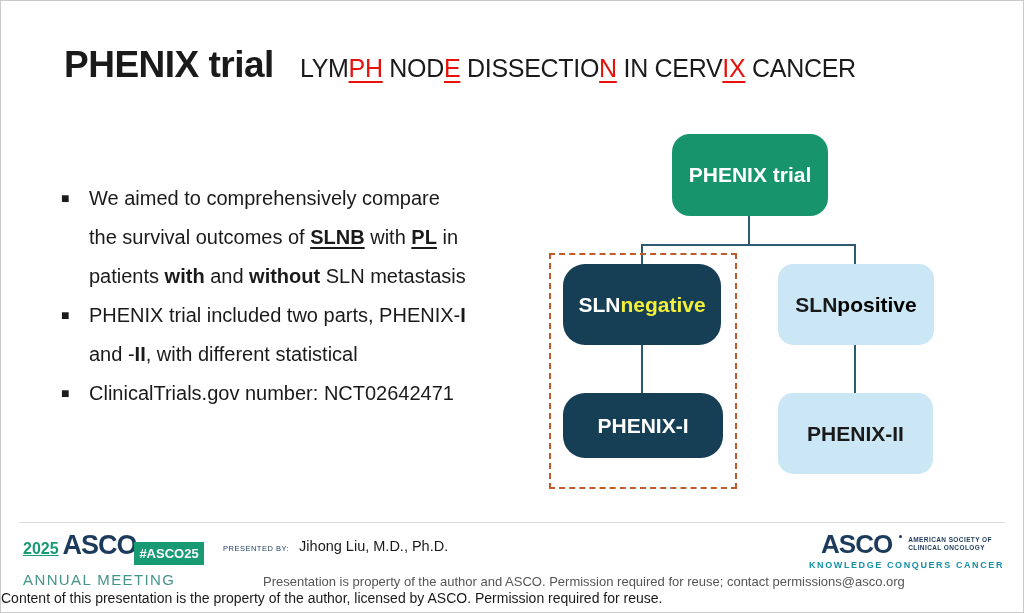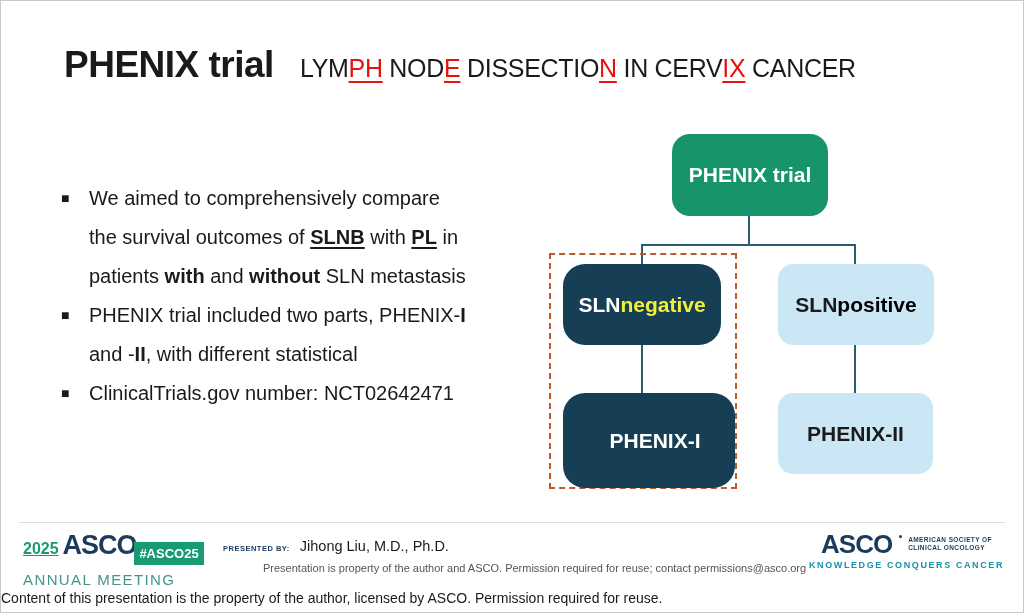--- a/index.html
+++ b/index.html
@@ -20,21 +20,21 @@
   .bullet-text{font-size:20px;line-height:39px;}
   .bullet-text span{text-decoration-thickness:2px;text-underline-offset:3px;}
   
   .node{position:absolute;display:flex;align-items:center;justify-content:center;
         font-weight:700;text-align:center;}
   .node-root{left:671px;top:133px;width:156px;height:82px;border-radius:18px;background:#17946B;font-size:21px;}
   .node-dark{background:#163E55;border-radius:22px;font-size:21px;}
   .node-light{background:#CBE7F5;border-radius:15px;font-size:21px;}
   .node-sln-neg{left:562px;top:263px;width:158px;height:81px;}
   .node-sln-pos{left:777px;top:263px;width:156px;height:81px;}
-  .node-ph1{left:562px;top:392px;width:160px;height:95px;padding-left:12px;}
+  .node-ph1{left:562px;top:392px;width:160px;height:65px;}
   .node-ph2{left:777px;top:392px;width:155px;height:81px;}
   .conn{position:absolute;background:#2C5A6E;}
   .conn-v1{left:747px;top:215px;width:2px;height:30px;}
   .conn-h {left:641px;top:243px;width:214px;height:2px;}
   .conn-vl1{left:640px;top:243px;width:2px;height:21px;}
   .conn-vr1{left:853px;top:243px;width:2px;height:21px;}
   .conn-vl2{left:640px;top:344px;width:2px;height:48px;}
   .conn-vr2{left:853px;top:344px;width:2px;height:48px;}
   .dashed-rect{position:absolute;left:548px;top:252px;width:188px;height:236px;
         border:2px dashed #C05A2A;box-sizing:border-box;}
@@ -43,23 +43,23 @@
   .meeting-logo{position:absolute;left:22px;top:531px;}
   .meeting-row{display:flex;align-items:baseline;}
   .meeting-year{color:#189A72;font-size:16px;font-weight:700;margin-right:4px;text-decoration:underline;}
   .meeting-org{color:#1B3A5C;font-size:27px;font-weight:800;letter-spacing:-1px;line-height:1;}
   .tm-dot{width:3px;height:3px;border-radius:50%;background:#1B3A5C;display:inline-block;margin:0 0 16px 1px;}
   .meeting-event{color:#45948A;font-size:15px;letter-spacing:1.4px;margin-top:1px;}
   .hashtag-badge{position:absolute;left:133px;top:541px;width:70px;height:23px;background:#189A72;
         color:#ffffff;font-size:13px;font-weight:700;display:flex;align-items:center;justify-content:center;}
   .presented{position:absolute;left:222px;top:537px;}
   .presented-row{display:flex;align-items:baseline;gap:10px;}
-  .presented-label{color:#1B3A5C;font-size:7.5px;font-weight:700;letter-spacing:0.5px;}
+  .presented-label{color:#1B3A5C;font-size:7.5px;font-weight:400;letter-spacing:0.5px;}
   .presenter-name{font-size:14.5px;color:#1a1a1a;}
-  .permission-note{font-size:11px;color:#555555;margin-top:8px;padding-left:40px;}
+  .permission-note{font-size:13px;color:#555555;margin-top:20px;padding-left:40px;}
   .asco-logo{position:absolute;right:19px;top:530px;display:flex;flex-direction:column;align-items:center;}
   .asco-row{display:flex;align-items:center;gap:6px;}
   .asco-org{color:#1B3A5C;font-size:26px;font-weight:800;letter-spacing:-1px;line-height:1;}
   .asco-society{display:flex;flex-direction:column;}
   .asco-society div{color:#1B3A5C;font-size:6.5px;font-weight:700;letter-spacing:0.4px;line-height:1.3;}
   .asco-tagline{color:#1591A8;font-size:9px;font-weight:700;letter-spacing:1.6px;margin-top:3px;white-space:nowrap;}
   .bottom-notice{position:absolute;left:0;right:0;bottom:6px;text-align:left;font-size:14px;color:#1a1a1a;}
 </style>
 </head>
 <body>

